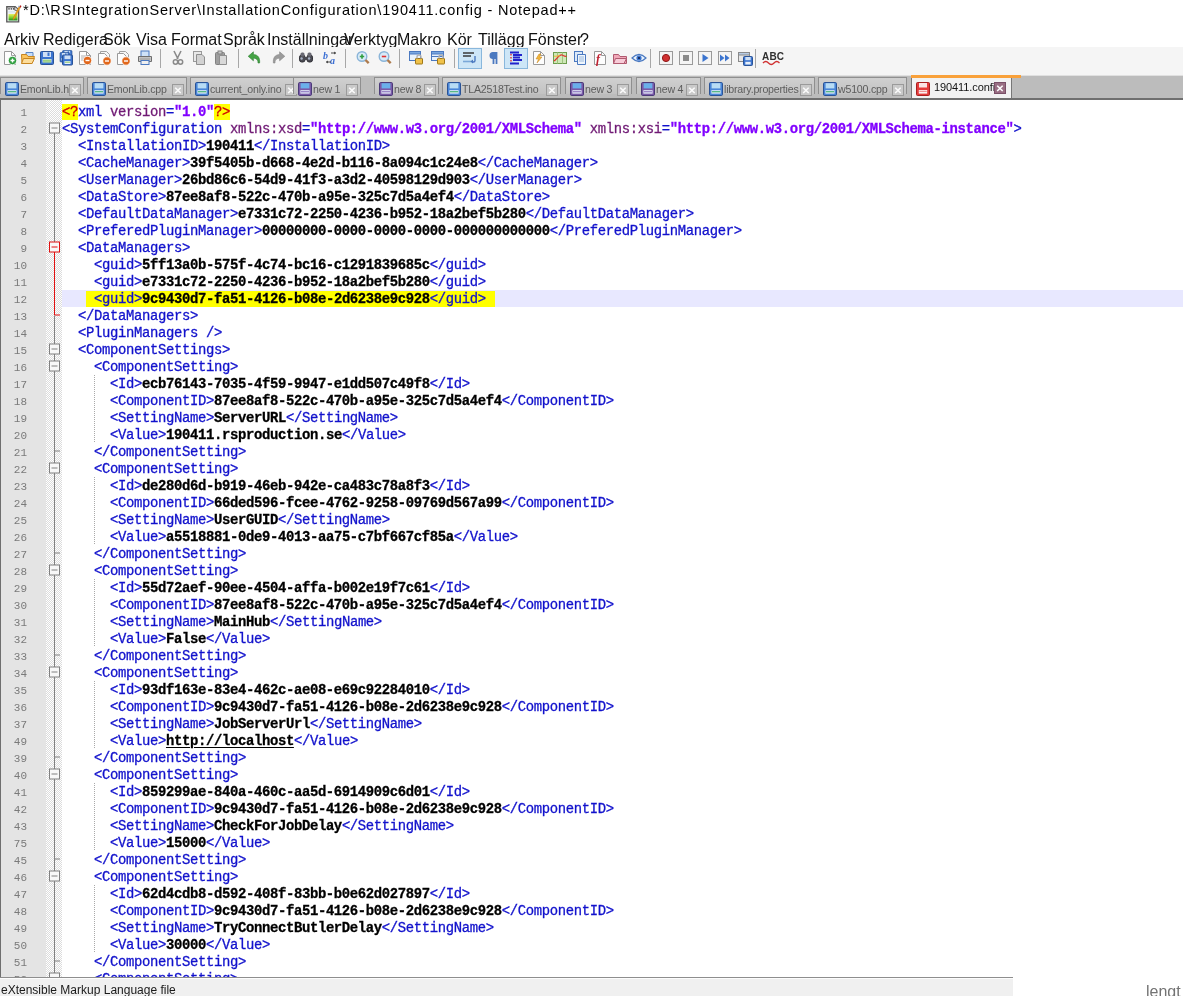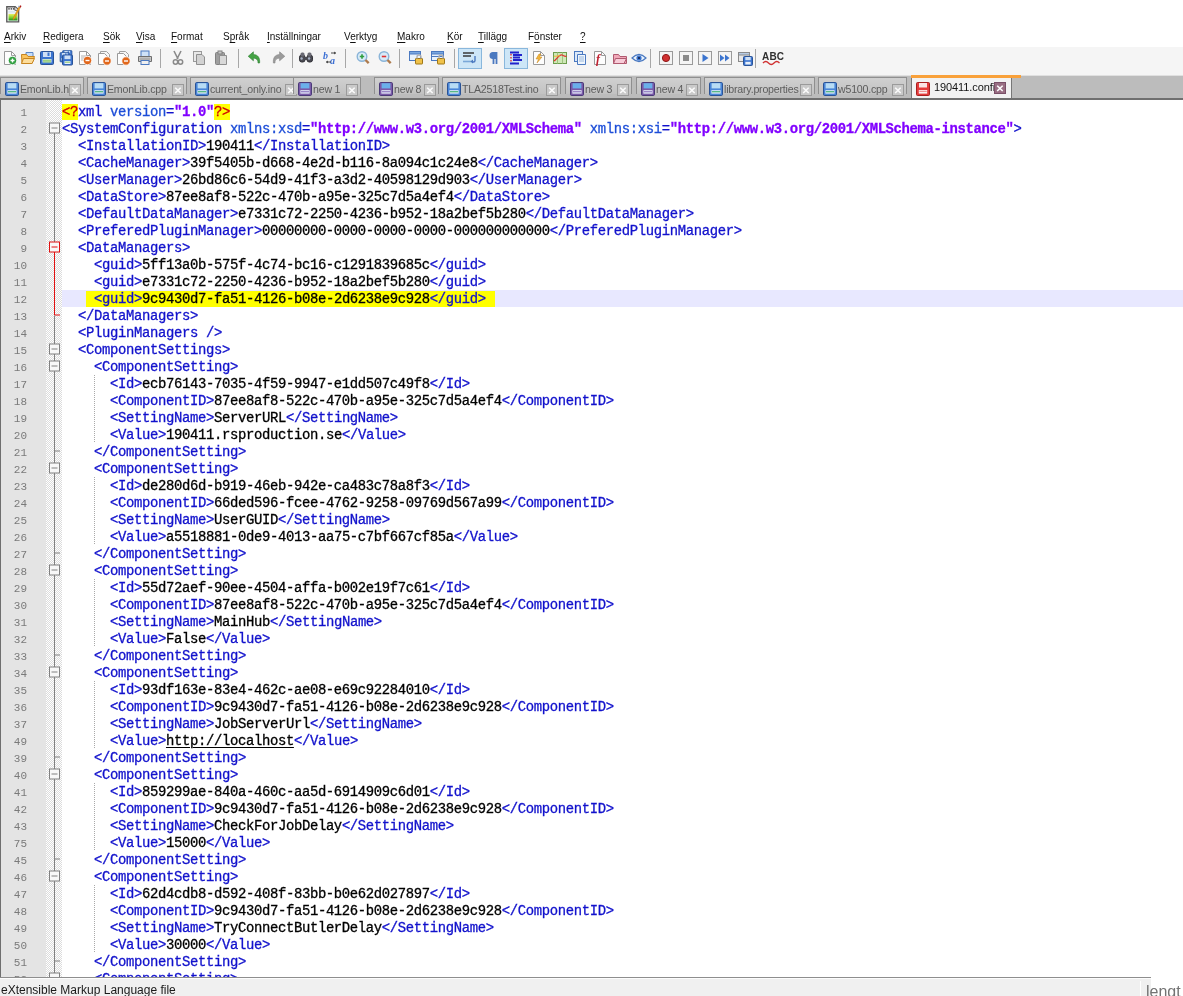--- a/index.html
+++ b/index.html
@@ -1,20 +1,20 @@
 <!DOCTYPE html>
 <html><head><meta charset="utf-8"><style>
 *{margin:0;padding:0;box-sizing:border-box}
 html,body{width:1183px;height:996px;overflow:hidden;background:#fff;font-family:"Liberation Sans",sans-serif}
 #win{position:absolute;inset:0;width:1183px;height:996px}
 
 #title{position:absolute;left:23px;top:2px;font-size:14.5px;color:#000;letter-spacing:0.8px;white-space:pre}
 #ticon{position:absolute;left:4px;top:3px}
 
-.mi{position:absolute;top:31px;font-size:10px;color:#101010}
+.mi{position:absolute;top:31px;font-size:16px;color:#101010}
 .mi u{text-underline-offset:2px}
 
 #toolbar{position:absolute;left:0;top:47px;width:1183px;height:29px;background:#f5f5f5;border-bottom:1px solid #e0e0e0}
 .ti{position:absolute}
 .tdv{position:absolute;top:2px;width:1px;height:19px;background:#a7a7a7}
 .tbox{position:absolute;top:1px;width:24px;height:21px;background:#cde6f7;border:1px solid #89b7dc}
 
 #tabbar{position:absolute;left:0;top:76px;width:1183px;height:24px;background:#bcbcbc}
 #tabline{position:absolute;left:0;top:98px;width:1183px;height:2px;background:#6f6f6f}
 .tab{position:absolute;top:77px;height:17px;background:linear-gradient(#d0d0d0,#c2c2c2);border:1px solid #8f8f8f;border-bottom:none}
@@ -29,30 +29,30 @@
 #editor{position:absolute;left:0;top:100px;width:1183px;height:877px;background:#fff;border-left:1px solid #6f6f6f;overflow:hidden}
 #nmargin{position:absolute;left:0;top:0;width:45px;height:100%;background:#e4e4e4}
 #fmargin{position:absolute;left:45px;top:0;width:16px;height:100%;background-image:conic-gradient(#dcdcdc 25%,#fff 25% 50%,#dcdcdc 50% 75%,#fff 75%);background-size:2px 2px}
 .fold{position:absolute;left:46px;top:0}
 #nums{position:absolute;left:0;top:4.5px;width:26px;text-align:right;font-family:"Liberation Mono",monospace;font-size:11px;line-height:17px;color:#7a7a7a}
 #code{position:absolute;left:61px;top:4px;font-family:"Liberation Mono",monospace;font-size:13.9px;letter-spacing:-0.34px;line-height:17px;color:#000;white-space:pre;-webkit-text-stroke:0.3px currentColor}
 .cl{height:17px}
 .ig{position:absolute;left:93px;width:1px;height:68px;background:repeating-linear-gradient(180deg,#a9a9a9 0 1px,transparent 1px 2px)}
 #caretline{position:absolute;left:61px;top:190px;width:1122px;height:17px;background:#e8e8ff}
 i{font-style:normal;color:#1212cc}
-b{font-weight:normal;color:#000}
-a1{color:#1d4ed8}
+b{font-weight:bold;color:#000}
+a1{color:#701a75}
 v{color:#8000ff;font-weight:bold}
 .ul{text-decoration-color:#283060;text-decoration-thickness:1px;text-underline-offset:2px}
 .lnk{text-decoration:underline;text-decoration-thickness:1px;text-underline-offset:2px}
 .y{color:#d00000;background:#ffff00}
 .k{color:#1212cc;font-weight:normal}
 .hl{background:#ffff00;padding-right:9px}
 
-#status{position:absolute;left:0;top:977px;width:1151px;height:19px;background:#f0f0f0;border-top:1px solid #8e8e8e;box-shadow:inset 0 1px 0 #fdfdfd}
+#status{position:absolute;left:0;top:977px;width:1013px;height:19px;background:#f0f0f0;border-top:1px solid #8e8e8e;box-shadow:inset 0 1px 0 #fdfdfd}
 #stext{position:absolute;left:1px;top:5px;font-size:12px;color:#1a1a1a}
 #ssep{position:absolute;left:1140px;top:3px;width:1px;height:16px;background:#b0b0b0;border-right:1px solid #fff}
 #slen{position:absolute;left:1146px;top:5px;font-size:16px;color:#737373}
 </style></head><body>
 <div id="win">
 <svg id="ticon" width="20" height="20" viewBox="0 0 20 20">
       <defs>
         <linearGradient id="gg" x1="0" y1="0" x2="0" y2="1">
           <stop offset="0" stop-color="#e8f060"></stop>
           <stop offset="0.55" stop-color="#7cd030"></stop>
@@ -63,20 +63,21 @@
       <path d="M10.8 3.9v3.4h3.6" fill="#fff" stroke="#5a5a5a" stroke-width="1"></path>
       <circle cx="5" cy="5.9" r="0.8" fill="#444"></circle>
       <circle cx="7.3" cy="5.9" r="0.8" fill="#444"></circle>
       <circle cx="9.5" cy="5.9" r="0.8" fill="#444"></circle>
       <path d="M4.3 8.3h7M4.3 9.9h8.5" stroke="#c8dce8" stroke-width="0.8"></path>
       <path d="M4.5 11h9v6.5h-9z" fill="url(#gg)"></path>
       <path d="M16.2 4.6l-5.6 11-1.6 1.2.4-2 5.6-11z" fill="#f2a818" stroke="#c07810" stroke-width="0.5"></path>
       <path d="M16.6 4.8l-1.4-.7.9-1.8 1.4.7z" fill="#b01818"></path>
       <path d="M15.6 3.7l-1.2-.6" stroke="#88aacc" stroke-width="1.2"></path>
     </svg>
+<div id="title">*D:\RSIntegrationServer\InstallationConfiguration\190411.config - Notepad++</div>
 <span class="mi" style="left:4px"><u>A</u>rkiv</span>
     <span class="mi" style="left:43px"><u>R</u>edigera</span>
     <span class="mi" style="left:103px"><u>S</u>ök</span>
     <span class="mi" style="left:136px"><u>V</u>isa</span>
     <span class="mi" style="left:171px"><u>F</u>ormat</span>
     <span class="mi" style="left:223px">S<u>p</u>råk</span>
     <span class="mi" style="left:267px"><u>I</u>nställningar</span>
     <span class="mi" style="left:344px">V<u>e</u>rktyg</span>
     <span class="mi" style="left:397px"><u>M</u>akro</span>
     <span class="mi" style="left:447px"><u>K</u>ör</span>

